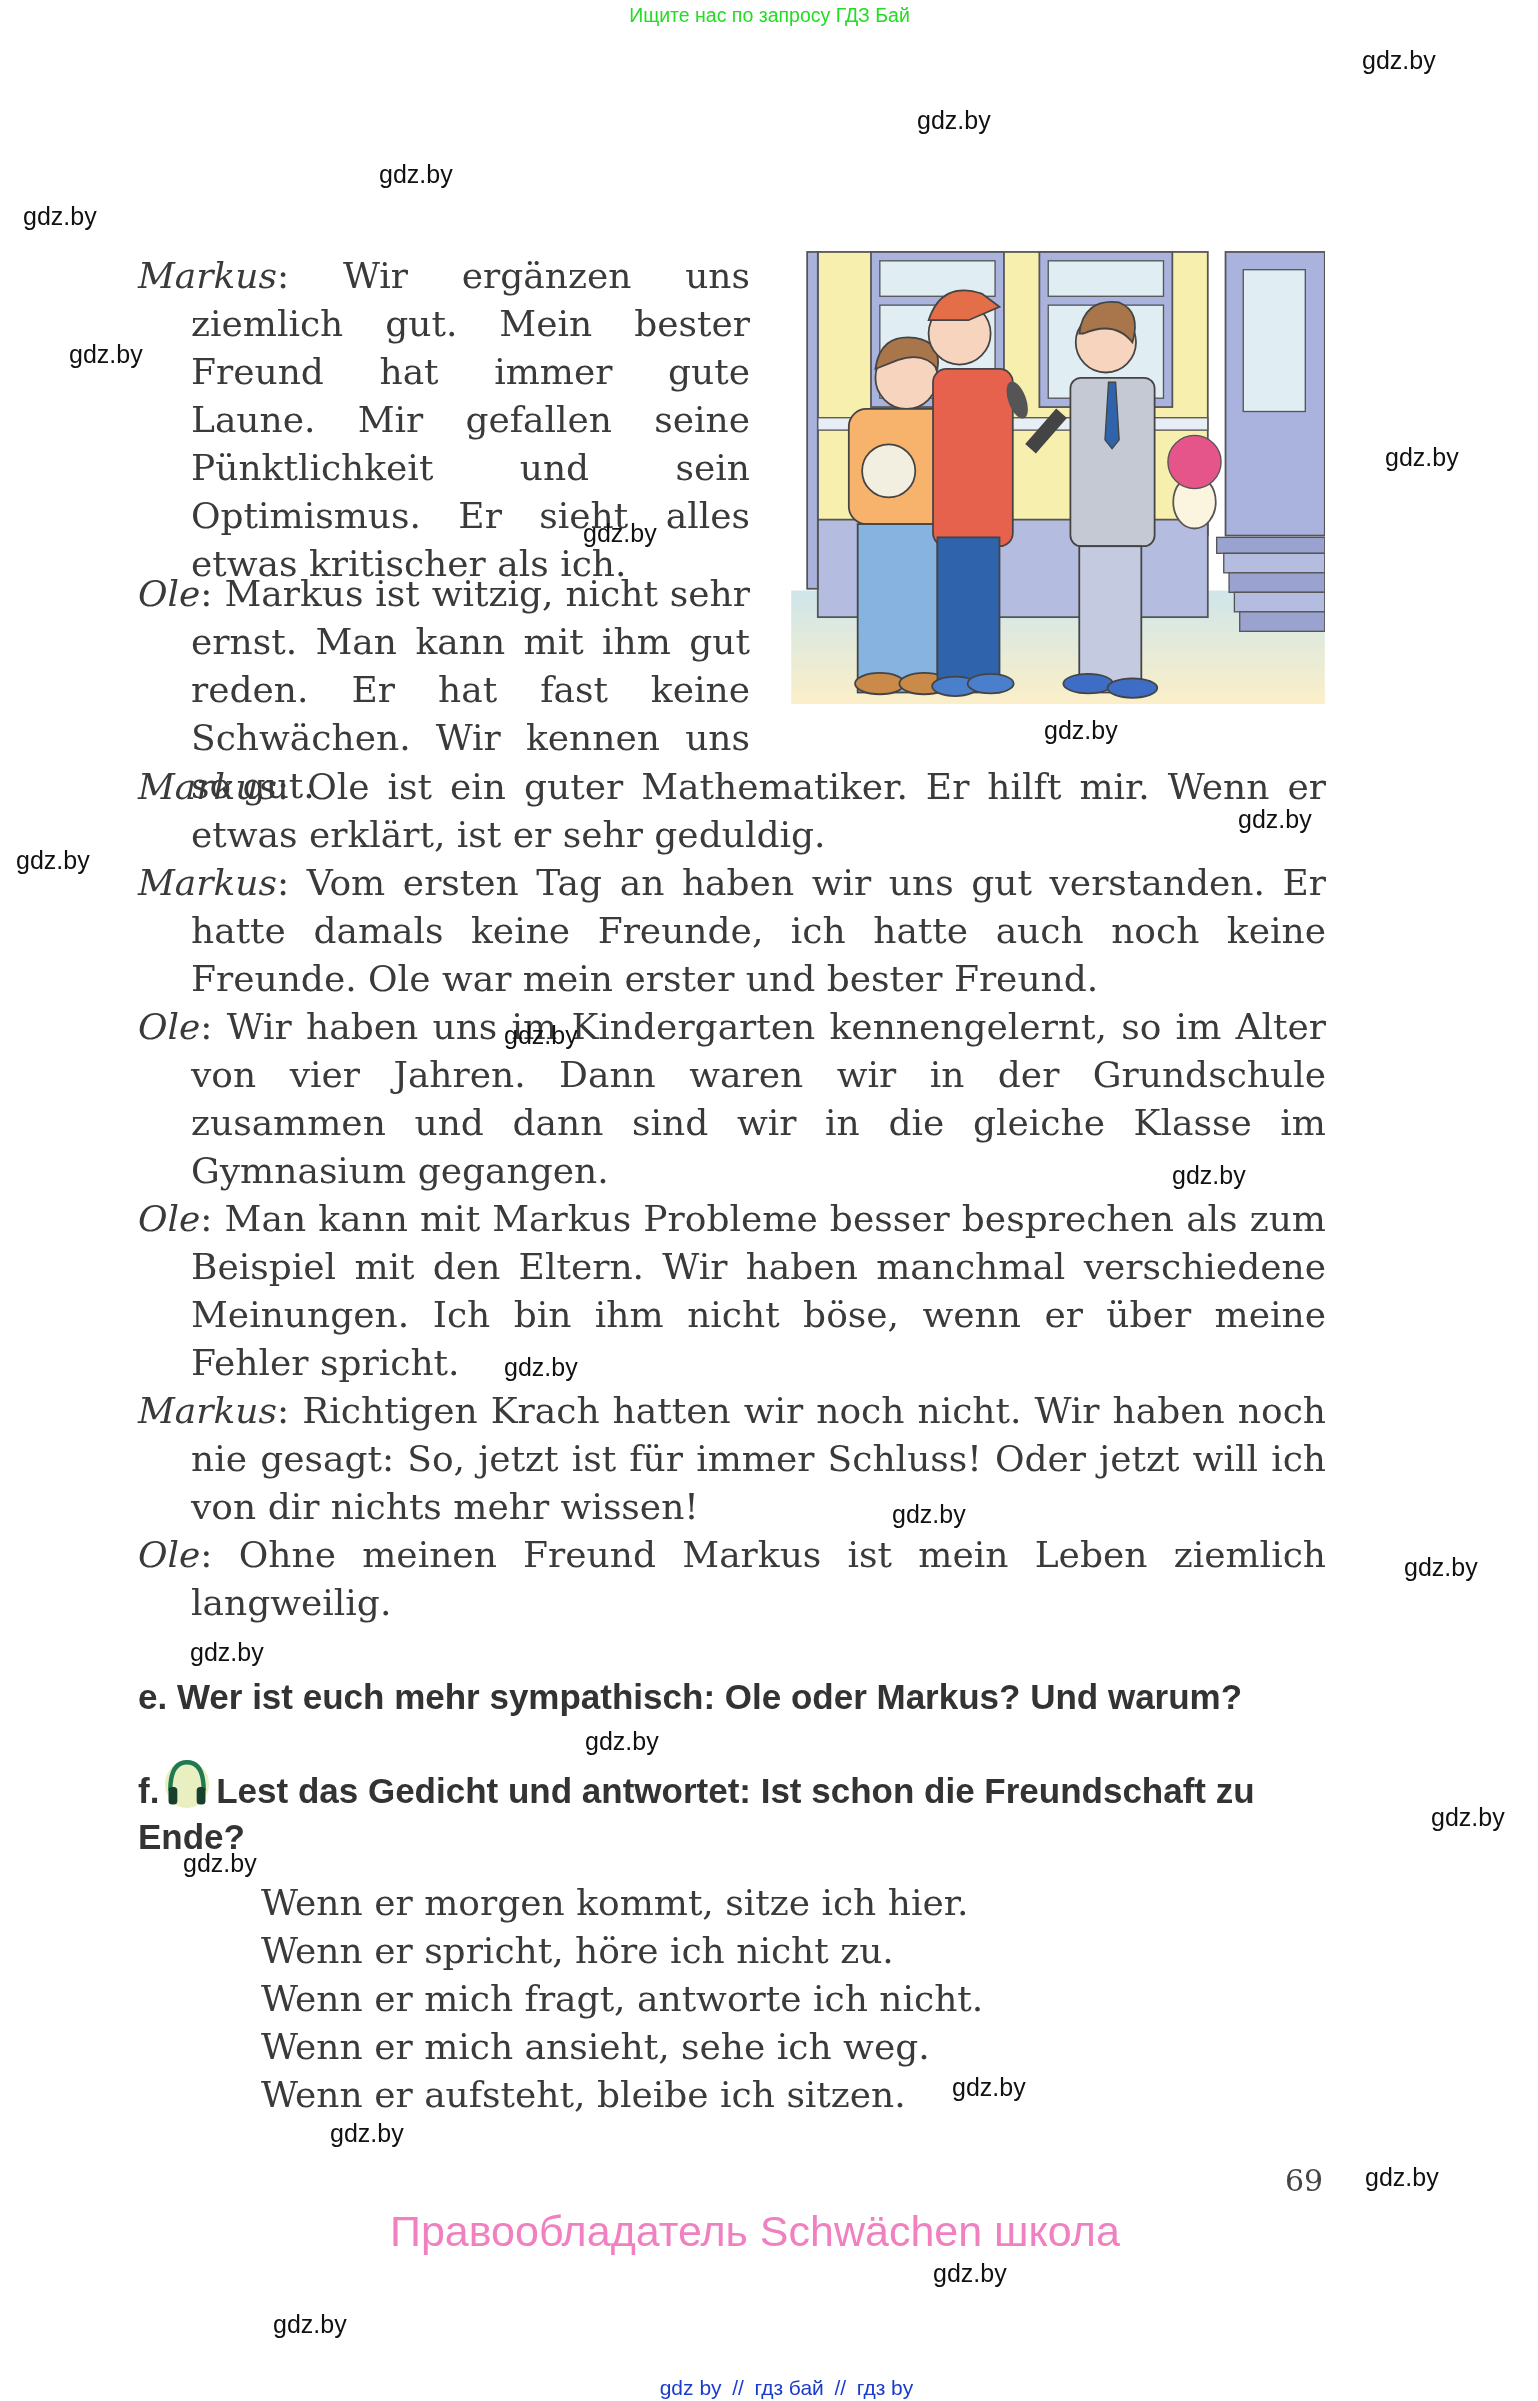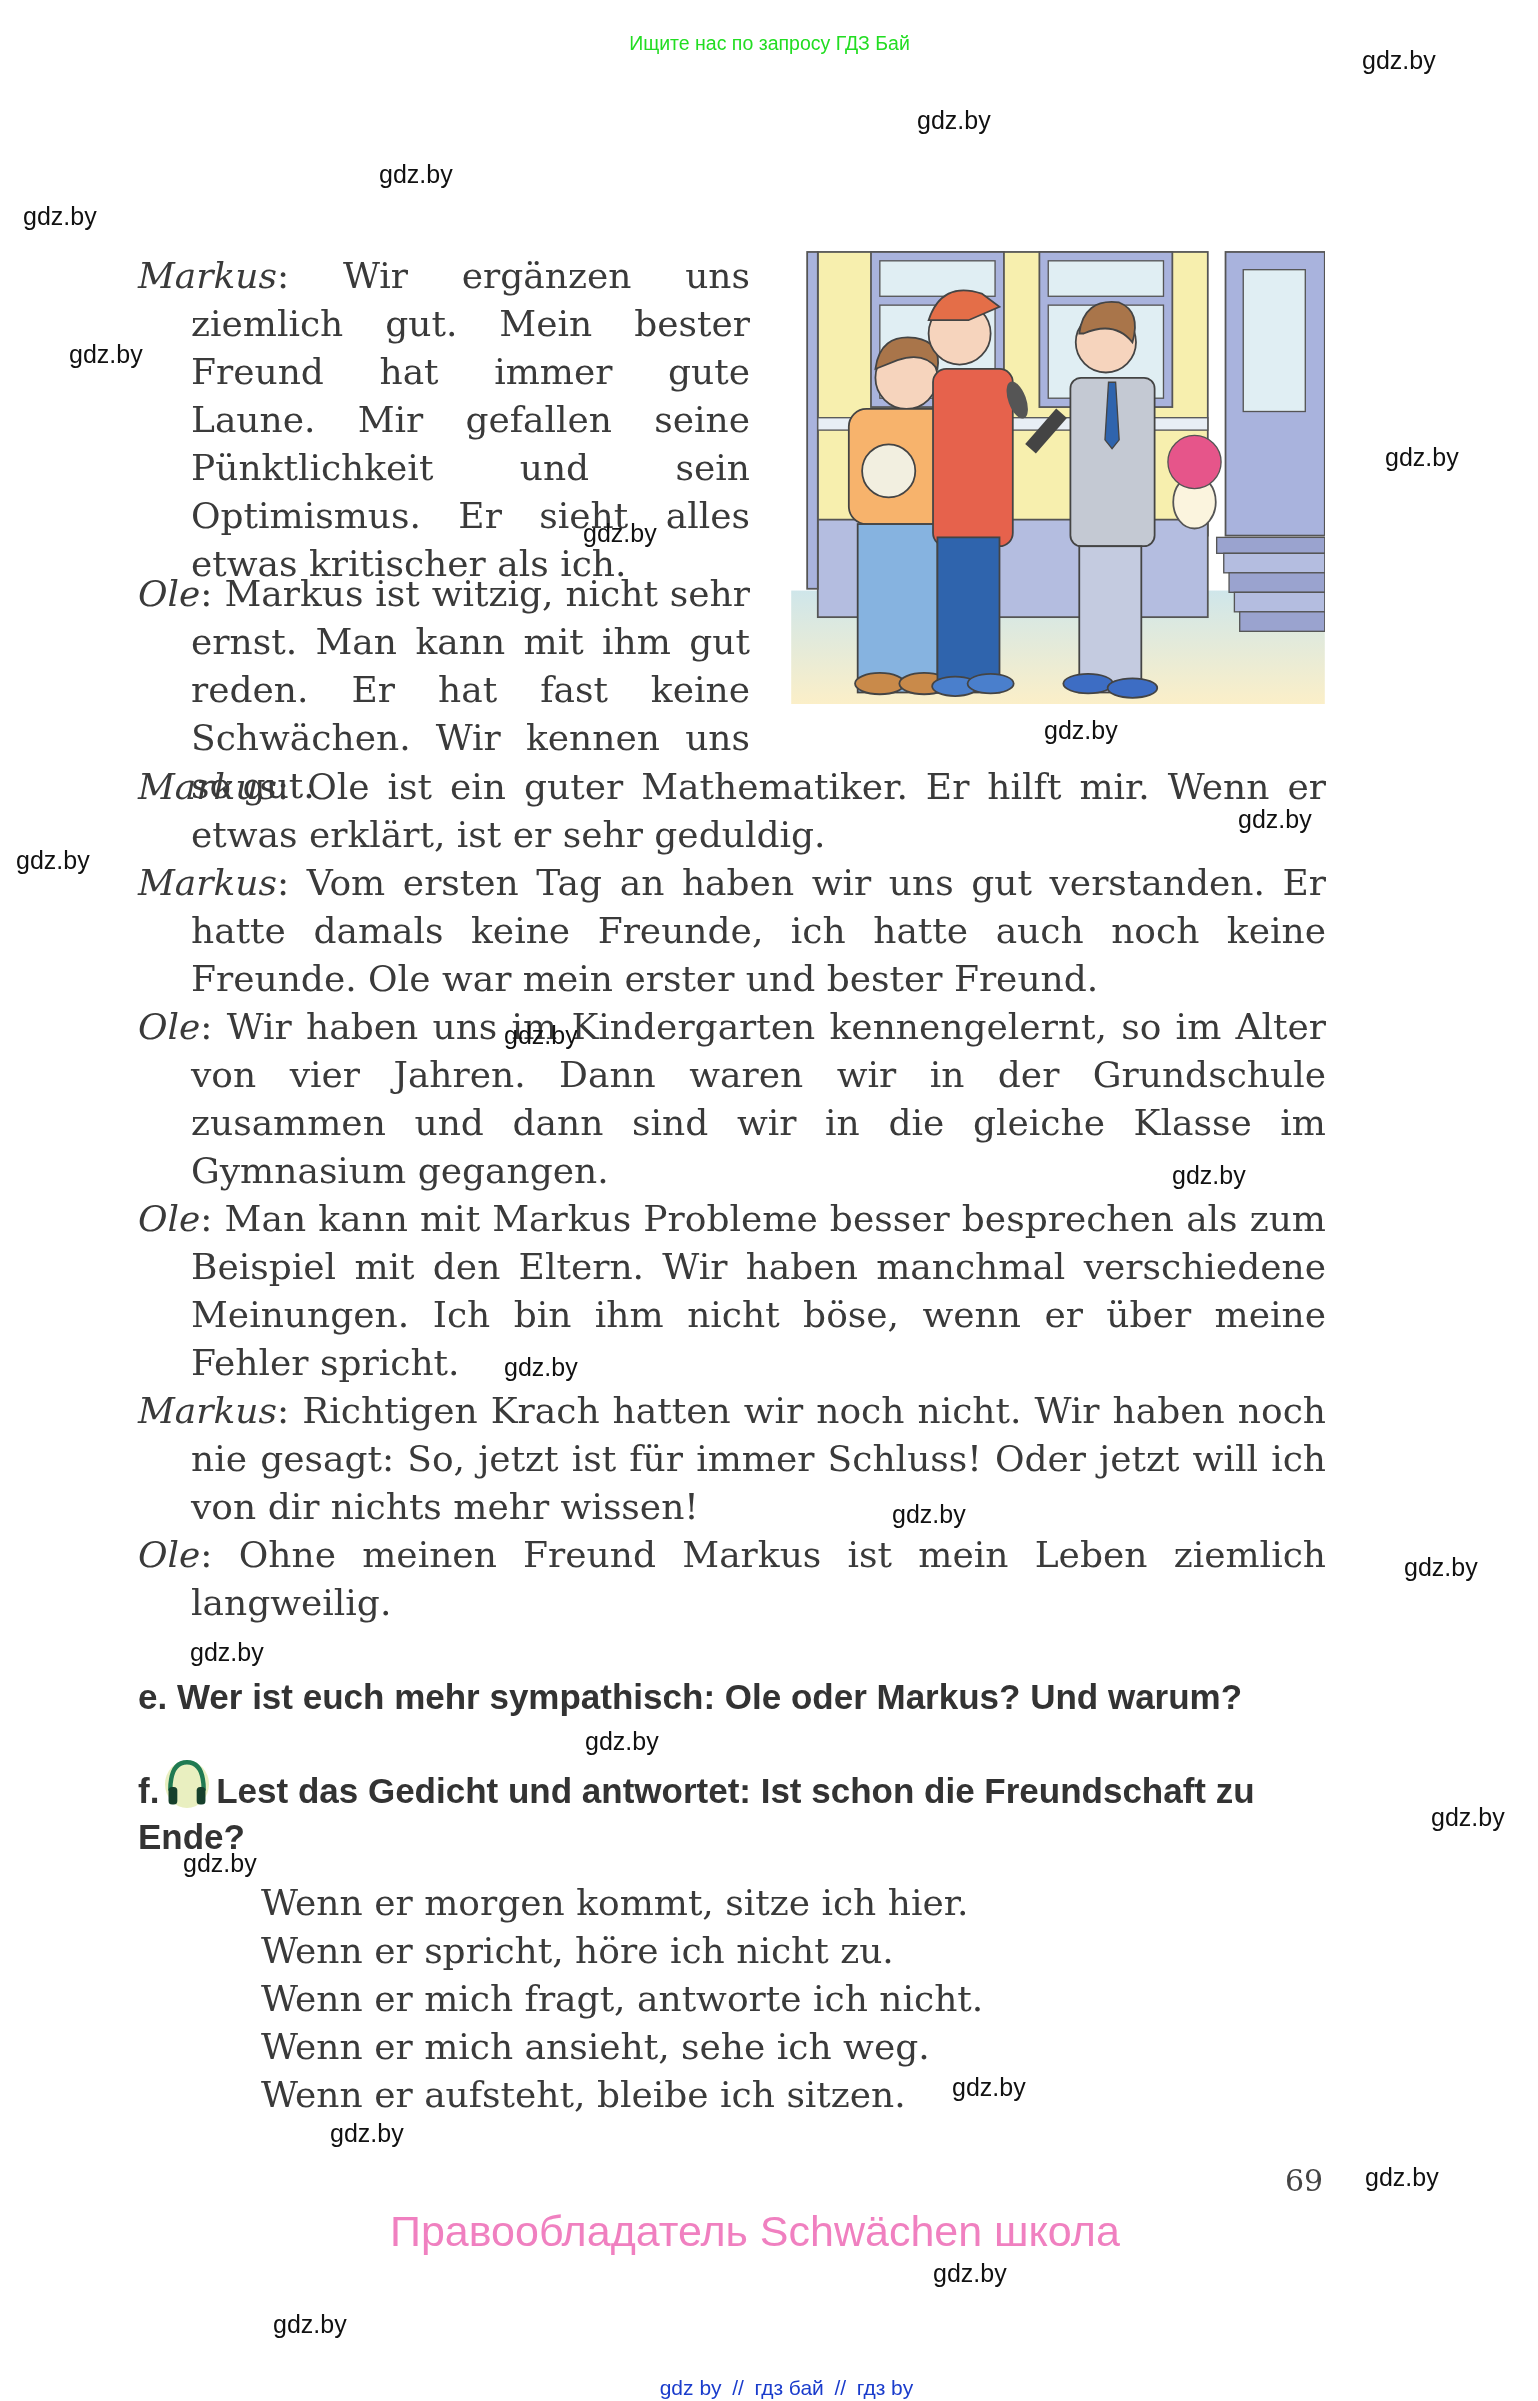--- a/index.html
+++ b/index.html
@@ -1,17 +1,17 @@
 <!DOCTYPE html>
 <html style="font-size:14px"><head>
 <meta charset="utf-8">
 <style>
   html, body { margin:0; padding:0; background:#ffffff; }
   body { width:1539px; height:2401px; position:relative; overflow:hidden; font-family:"DejaVu Serif", serif; color:#3a3a3a; }
-  .top-banner { position:absolute; top:3.5px; left:0; width:1539px; text-align:center; font-family:"Liberation Sans", sans-serif; font-size:19.5px; color:#22dd22;margin-top:28px; }
+  .top-banner { position:absolute; top:3.5px; left:0; width:1539px; text-align:center; font-family:"Liberation Sans", sans-serif; font-size:19.5px; color:#22dd22; }
   .wm { position:absolute; font-family:"Liberation Sans", sans-serif; font-size:25px; color:#111; white-space:nowrap; }
   .text-block { position:absolute; font-size:36px; line-height:48px; color:#3a3a3a; }
   .para { position:relative; padding-left:53px; text-indent:-53px; text-align:justify; }
   .speaker { font-style:italic; }
   .illus { position:absolute; left:791px; top:236px; width:534px; height:468px; overflow:hidden; }
   .task { position:absolute; font-family:"Liberation Sans", sans-serif; font-weight:bold; font-size:35px; color:#333; line-height:46px; }
   .poem { position:absolute; left:261px; top:1879px; font-size:36px; line-height:48px; color:#3a3a3a; }
   .page-number { position:absolute; left:1285px; top:2163px; font-size:30px; color:#444; }
   .copyright { position:absolute; left:390px; top:2207px; font-family:"Liberation Sans", sans-serif; font-size:43px; color:#f080c0; }
   .footer-links { position:absolute; top:2376px; left:17px; width:1539px; text-align:center; font-family:"Liberation Sans", sans-serif; font-size:21px; color:#1a3ccc; }

